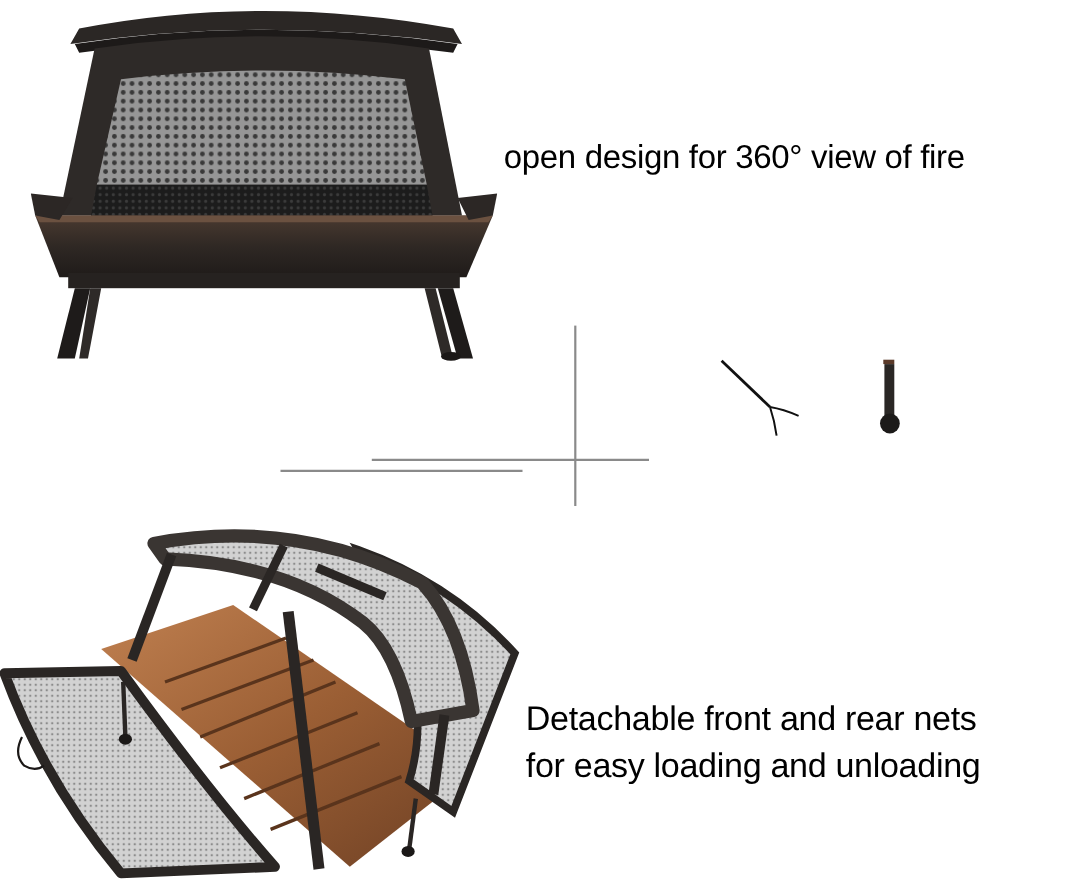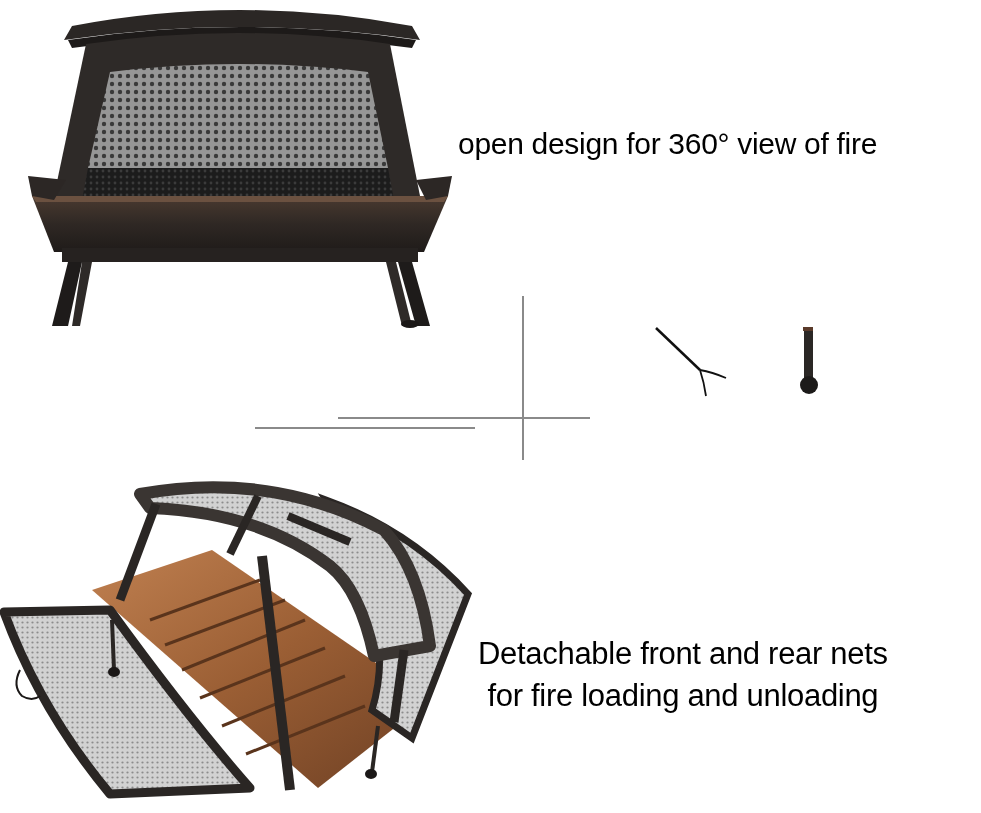--- a/index.html
+++ b/index.html
@@ -1,21 +1,21 @@
 <!DOCTYPE html>
 <html><head>
 <meta charset="utf-8">
 <style>
   html, body { margin: 0; padding: 0; background: #ffffff; }
   body { width: 981px; height: 813px; position: relative; overflow: hidden; font-family: "DejaVu Sans", sans-serif; }
   .abs { position: absolute; }
   .caption { position: absolute; color: #000; font-family: Liberation Sans, sans-serif; letter-spacing: -0.3px; white-space: nowrap; }
   .caption-top { left: 458px; top: 124px; font-size: 30px; line-height: 40px; }
   .caption-bottom { left: 478px; top: 633px; font-size: 31px; line-height: 42px; }
-  .caption-bottom span { display: block; text-align: center; }
+  .caption-bottom span { display: block; }
   svg { display: block; }
 </style>
 </head>
 <body>
 
 <div class="abs" style="left:28px; top:0px; width:424px; height:330px;">
   <svg width="424" height="330" viewBox="0 0 424 330">
     <defs>
       <pattern id="meshA" width="8" height="8" patternUnits="userSpaceOnUse">
         <rect width="8" height="8" fill="#9c9c9c"></rect>
@@ -120,14 +120,14 @@
 
     <line x1="112" y1="150" x2="114" y2="200" stroke="#2a2624" stroke-width="4"></line>
     <ellipse cx="114" cy="202" rx="6" ry="5" fill="#1b1817"></ellipse>
     <line x1="378" y1="256" x2="372" y2="302" stroke="#2a2624" stroke-width="4"></line>
     <ellipse cx="371" cy="304" rx="6" ry="5" fill="#1b1817"></ellipse>
   </svg>
 </div>
 
 <div class="caption caption-bottom">
   <span>Detachable front and rear nets</span>
-  <span>for fire loading and unloading</span>
+  <span>for easy loading and unloading</span>
 </div>
 
 </body></html>

